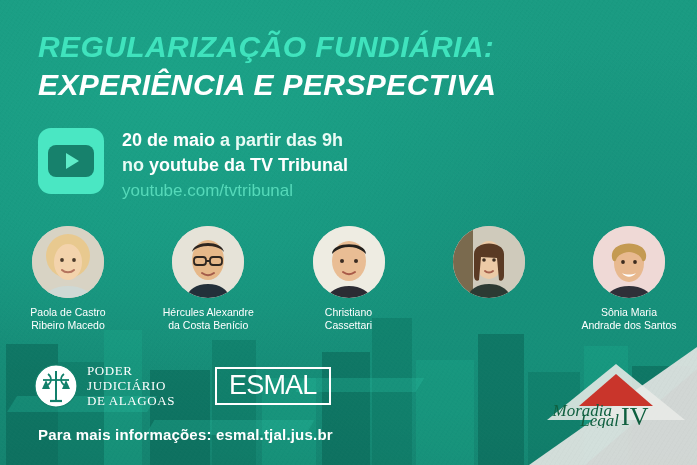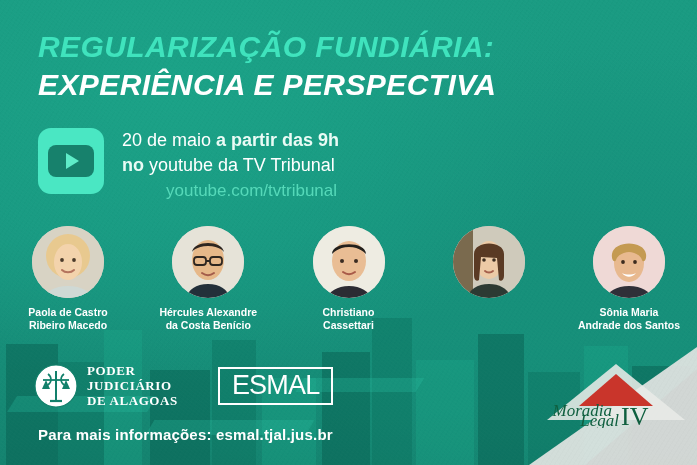--- a/index.html
+++ b/index.html
@@ -131,29 +131,28 @@
     border-color: transparent transparent transparent #5fecc8;
     margin-left: 3px;
   }
   .event-lines { padding-top: 2px; }
   .ev-line {
     color: #ffffff;
     font-size: 18px;
     line-height: 1.38;
     white-space: nowrap;
   }
-  .ev-line b { font-weight: normal; }
+  .ev-line b { font-weight: bold; }
   .ev-line .lt { font-weight: bold; color: #e9fbf5; }
   .ev-url {
     color: #55d9b9;
     font-size: 17px;
     line-height: 1.4;
     margin-top: 1px;
     white-space: nowrap;
-    margin-left: 44px;
   }
 
   
   .speakers {
     position: absolute;
     left: 0; top: 226px;
     width: 697px;
     display: flex;
     justify-content: space-between;
     padding: 0 14px;
@@ -171,39 +170,38 @@
     overflow: hidden;
     position: relative;
     background: #cfcfc8;
     flex: none;
   }
   .avatar svg { display: block; width: 100%; height: 100%; }
   .sp-name {
     margin-top: 8px;
     color: #ffffff;
     font-size: 10.5px;
-    font-weight: bold;
+    font-weight: normal;
     line-height: 1.22;
     text-align: center;
     white-space: pre-line;
   }
 
   
   .logo-row {
     position: absolute;
     left: 34px; top: 364px;
     display: flex;
     align-items: center;
     gap: 40px;
   }
   .tjal {
     display: flex;
     align-items: flex-start;
     gap: 9px;
-    font-weight: bold;
   }
   .tjal-seal { width: 44px; height: 44px; flex: none; }
   .tjal-text {
     color: #ffffff;
     font-family: "Liberation Serif", serif;
     font-size: 13px;
     line-height: 1.14;
     letter-spacing: .6px;
     white-space: pre-line;
   }

